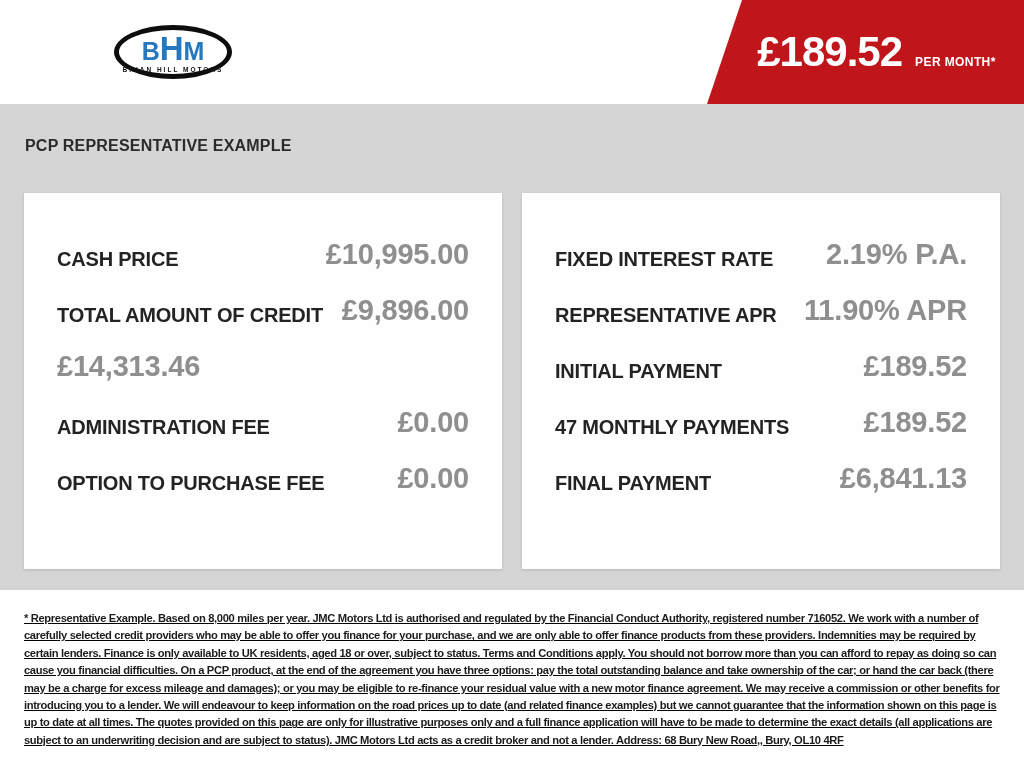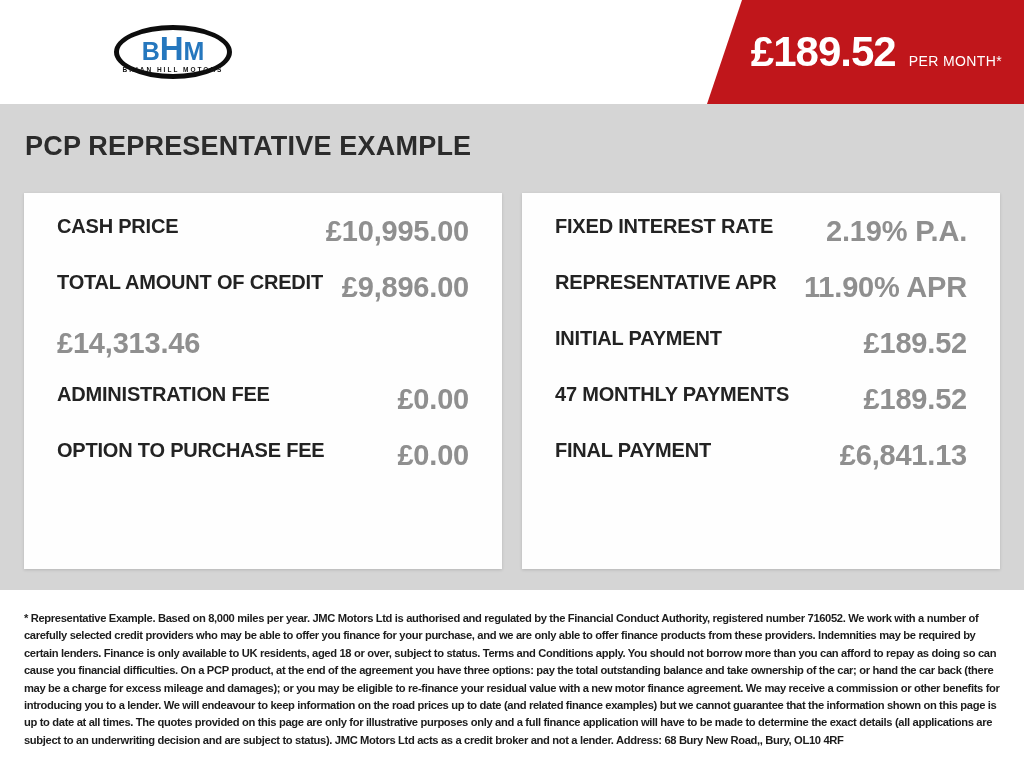--- a/index.html
+++ b/index.html
@@ -33,42 +33,42 @@
   .price-banner {
     position: absolute; right: 0; top: 0;
     width: 317px; height: 104px;
     background: #C0161B;
     -webkit-clip-path: polygon(35px 0, 100% 0, 100% 100%, 0 100%);
     clip-path: polygon(35px 0, 100% 0, 100% 100%, 0 100%);
     display: flex; align-items: baseline; justify-content: center;
     padding-top: 28px; padding-left: 22px;
   }
   .price-amount { color: #ffffff; font-size: 42px; font-weight: 700; letter-spacing: -1px; }
-  .price-period { color: #ffffff; font-size: 14px; font-weight: 400; margin-left: 13px; letter-spacing: 0.4px; }
+  .price-period { color: #ffffff; font-size: 12px; font-weight: 700; margin-left: 13px; letter-spacing: 0.4px; }
 
   
   .example-section { height: 486px; background: #D5D5D5; }
   .section-title {
     margin: 0; padding: 30px 0 0 25px;
-    font-size: 27px; line-height: 24px; font-weight: 700;
+    font-size: 16px; line-height: 24px; font-weight: 700;
     color: #2b2b2b; letter-spacing: 0.2px;
   }
   .cards { display: flex; gap: 20px; margin: 35px 24px 0 24px; }
   .card {
     width: 478px; height: 376px;
     background: #fefefe;
     padding: 22px 33px 0 33px;
     box-shadow: 0 1px 3px rgba(0,0,0,0.15);
   }
-  .frow { height: 56px; display: flex; justify-content: space-between; align-items: flex-start; }
+  .frow { height: 56px; display: flex; justify-content: space-between; align-items: flex-end; }
   .flabel { font-size: 20px; font-weight: 700; color: #232323; letter-spacing: -0.2px; white-space: nowrap; }
   .fvalue { font-size: 29px; font-weight: 700; color: #8F8F8F; letter-spacing: -0.2px; white-space: nowrap; }
 
   
-  .page-footer { background: #ffffff; padding: 20px 24px 0 24px; }
+  .page-footer { background: #ffffff; padding: 20px 24px 0 24px; text-decoration: underline; }
   .disclaimer {
     margin: 0; width: 978px;
     font-size: 11.2px; font-weight: 700;
     line-height: 17.4px; letter-spacing: -0.35px;
     color: #1c1c1c;
   }
 </style>
 </head>
 <body>
 

